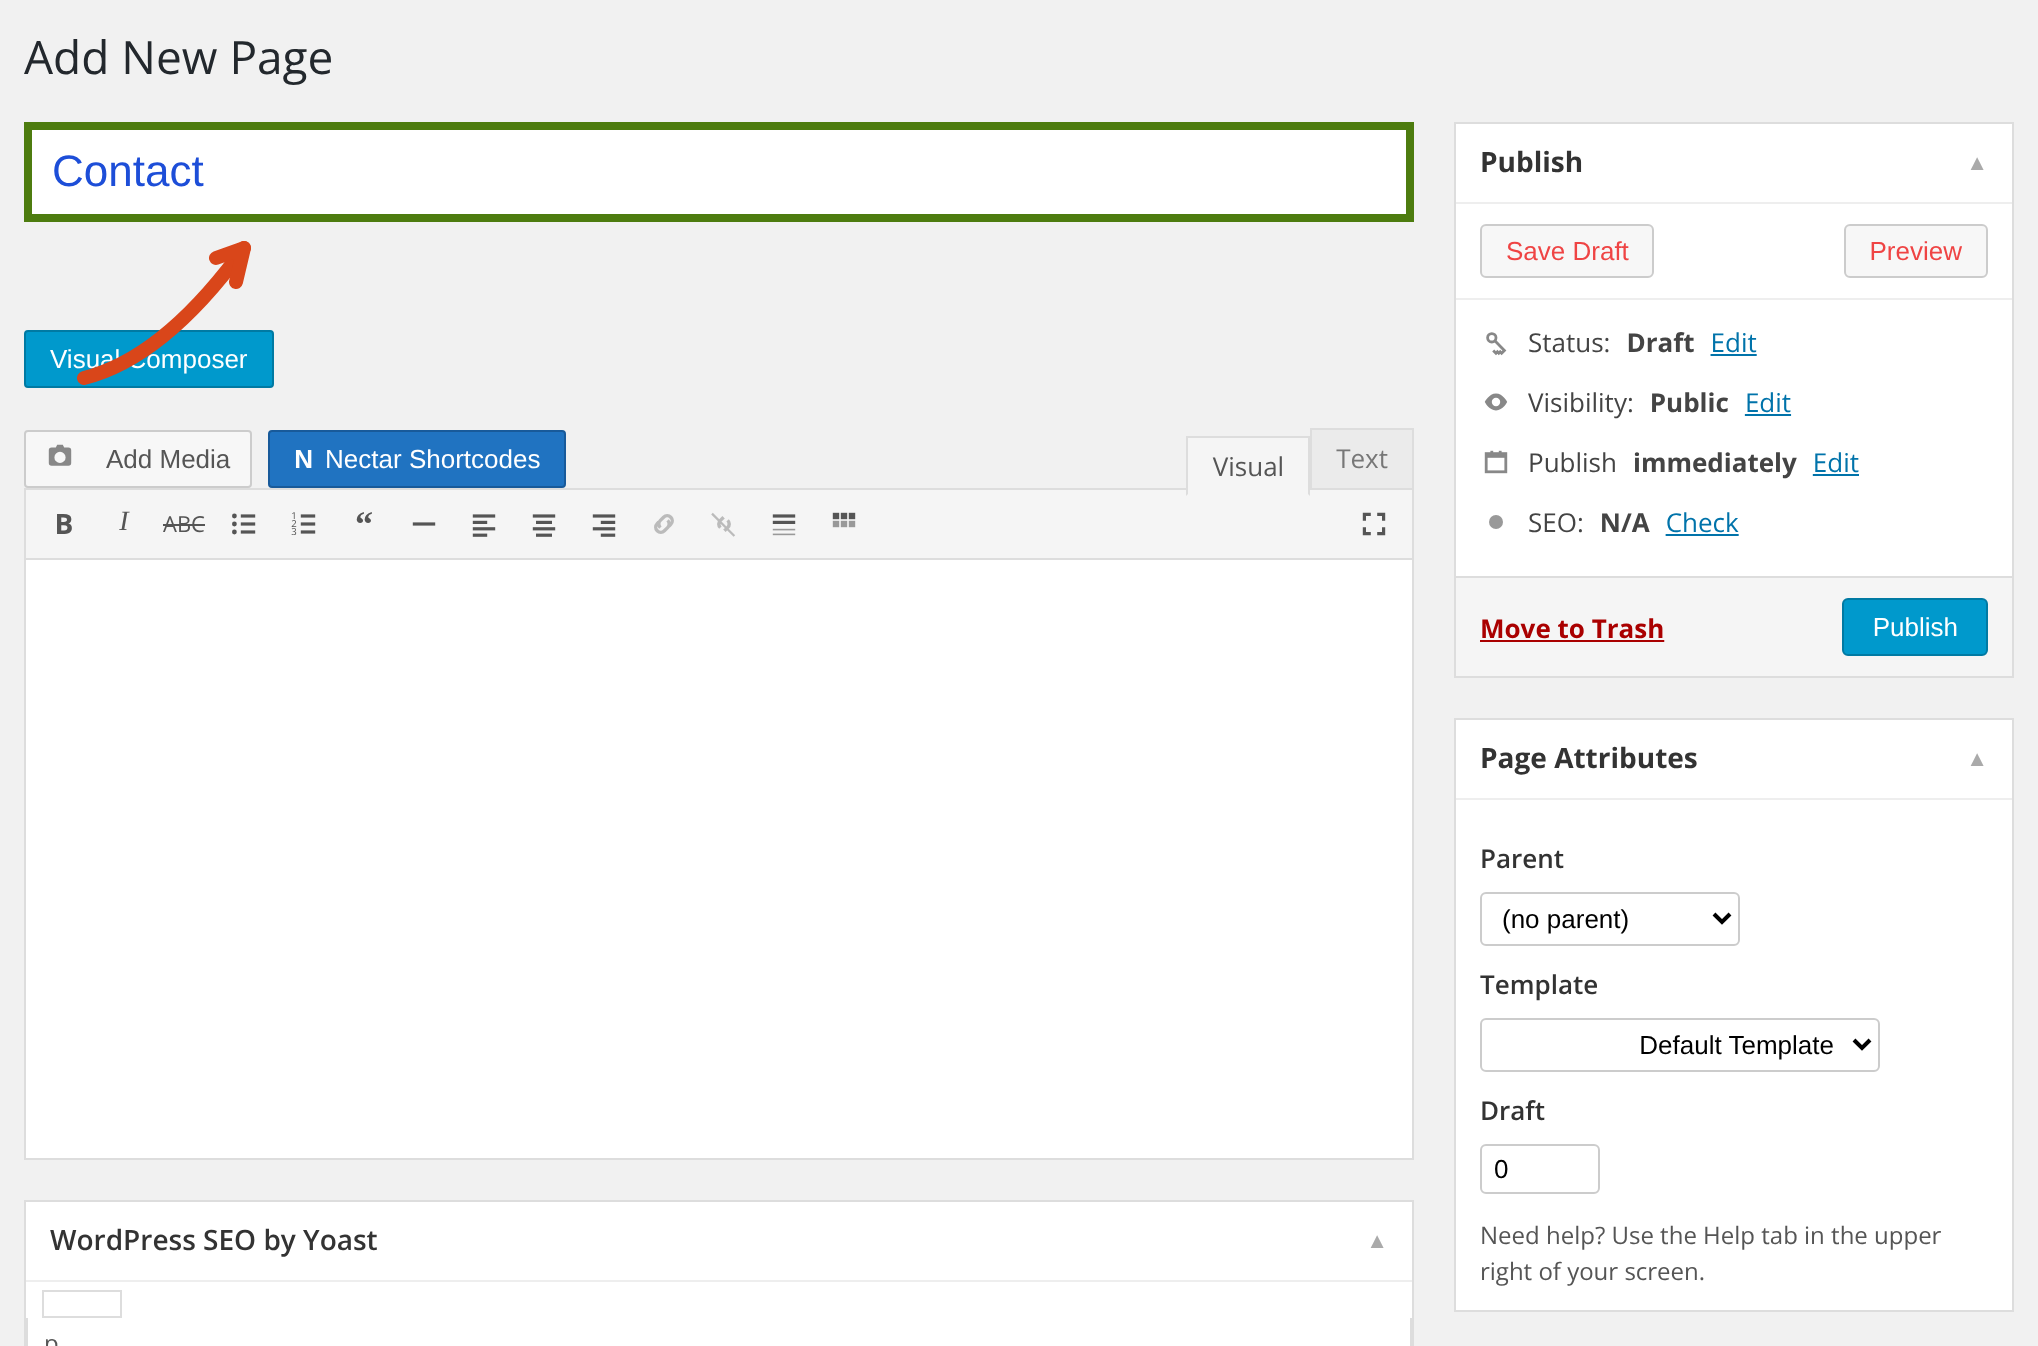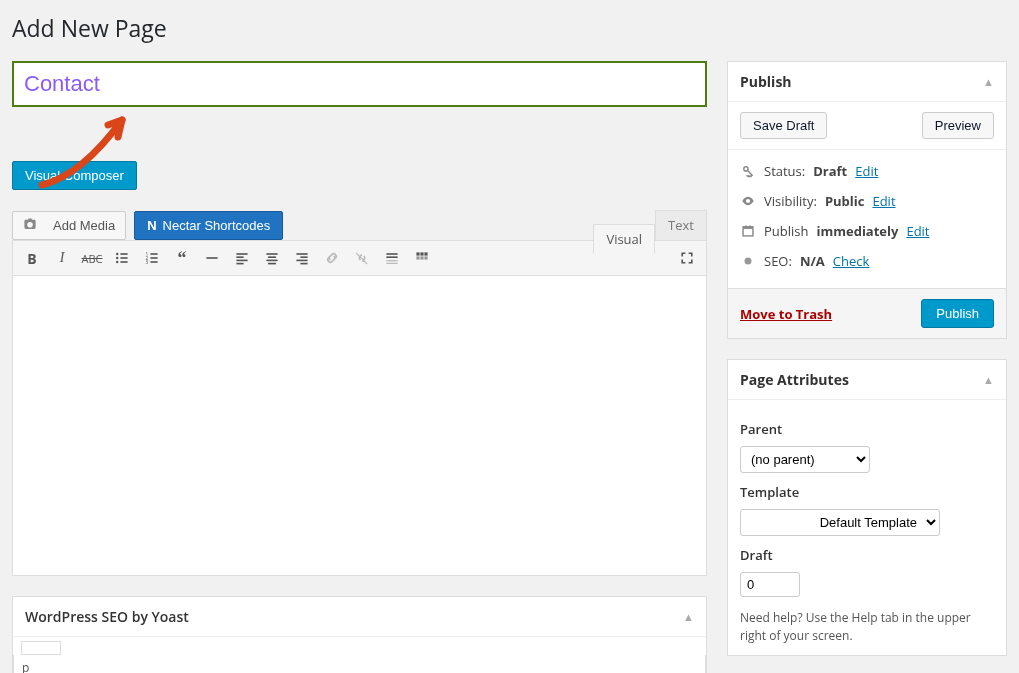--- a/index.html
+++ b/index.html
@@ -2,50 +2,50 @@
 <html><head>
 <meta charset="utf-8">
 <style>
 * { box-sizing: border-box; margin: 0; padding: 0; }
 body { font-family: -apple-system, "Open Sans", Helvetica, Arial, sans-serif; font-size: 13px; color: #333; background: #f1f1f1; padding: 12px; width: 1019px; }
 h1 { font-size: 23px; font-weight: 400; color: #23282d; margin-bottom: 17px; }
 .layout { display: flex; gap: 20px; }
 .main { flex: 1; }
 .side { width: 280px; }
 
-.title-input { width: 100%; padding: 8px 10px; font-size: 22px; border: 2px solid #4d7c0f; background: #fff; outline: none; color: #8b5cf6; }
+.title-input { width: 100%; padding: 8px 10px; font-size: 22px; border: 4px solid #4d7c0f; background: #fff; outline: none; color: #1d4ed8; }
 
 .arrow { position: relative; height: 50px; margin-top: 4px; }
 .arrow svg { position: absolute; left: 10px; top: -6px; }
 
 .vc-btn { background: #0099cc; color: #fff; border: 1px solid #007aa3; padding: 6px 12px; font-size: 13px; cursor: pointer; border-radius: 2px; margin-bottom: 20px; }
 
 .editor-bar { display: flex; align-items: center; gap: 8px; margin-bottom: 0; }
 .media-btn { background: #f7f7f7; border: 1px solid #ccc; color: #555; padding: 5px 10px; font-size: 13px; cursor: pointer; border-radius: 2px; display: inline-flex; align-items: center; gap: 16px; }
 .nectar-btn { background: #2073c1; color: #fff; border: 1px solid #185a9a; padding: 6px 12px; font-size: 13px; cursor: pointer; border-radius: 2px; display: inline-flex; align-items: center; gap: 6px; }
 .tabs { margin-left: auto; display: flex; }
 .tab { border: 1px solid #ddd; border-bottom: none; padding: 5px 12px; font-size: 13px; background: #f5f5f5; color: #555; cursor: pointer; }
-.tab.active { background: #f5f5f5; border-bottom: 1px solid #f5f5f5; position: relative; top: 14px; color: #555; }
+.tab.active { background: #f5f5f5; border-bottom: 1px solid #f5f5f5; position: relative; top: 4px; color: #555; }
 .tab.inactive { background: #ebebeb; color: #777; }
 
 .toolbar { background: #f5f5f5; border: 1px solid #ddd; padding: 4px 6px; display: flex; align-items: center; gap: 4px; }
 .tbtn { width: 26px; height: 26px; display: inline-flex; align-items: center; justify-content: center; color: #555; cursor: pointer; font-size: 14px; border-radius: 2px; }
 .tbtn.dim { color: #bbb; }
 .tbtn.right { margin-left: auto; }
 
 .editor-area { background: #fff; border: 1px solid #ddd; border-top: none; height: 300px; }
 
 .meta-box { background: #fff; border: 1px solid #ddd; margin-top: 20px; }
 .meta-head { padding: 10px 12px; font-size: 14px; font-weight: 600; color: #333; display: flex; align-items: center; border-bottom: 1px solid #eee; }
 .meta-toggle { margin-left: auto; color: #aaa; font-size: 11px; }
 
 .postbox { background: #fff; border: 1px solid #ddd; margin-bottom: 20px; }
 .postbox-head { padding: 10px 12px; font-size: 14px; font-weight: 700; color: #333; border-bottom: 1px solid #eee; display: flex; align-items: center; }
 .postbox-body { padding: 10px 12px; }
-.btn { background: #f7f7f7; border: 1px solid #ccc; color: #0f172a; padding: 5px 12px; font-size: 13px; cursor: pointer; border-radius: 3px; }
+.btn { background: #f7f7f7; border: 1px solid #ccc; color: #ef4444; padding: 5px 12px; font-size: 13px; cursor: pointer; border-radius: 3px; }
 .btn-primary { background: #0099cc; border: 1px solid #007aa3; color: #fff; padding: 6px 14px; font-size: 13px; cursor: pointer; border-radius: 3px; }
 
 .pub-top { display: flex; justify-content: space-between; padding: 10px 12px; border-bottom: 1px solid #eee; }
 .pub-status { padding: 6px 12px 12px; }
 .pub-line { display: flex; align-items: center; gap: 8px; padding: 6px 0; font-size: 13px; color: #444; }
 .pub-line .ico { width: 16px; color: #888; display: inline-flex; justify-content: center; }
 .pub-line a { color: #0073aa; text-decoration: underline; cursor: pointer; }
 .pub-actions { display: flex; justify-content: space-between; align-items: center; padding: 10px 12px; border-top: 1px solid #ddd; background: #f5f5f5; }
 .trash { color: #a00; text-decoration: underline; cursor: pointer; font-size: 13px; font-weight: bold; }
 

